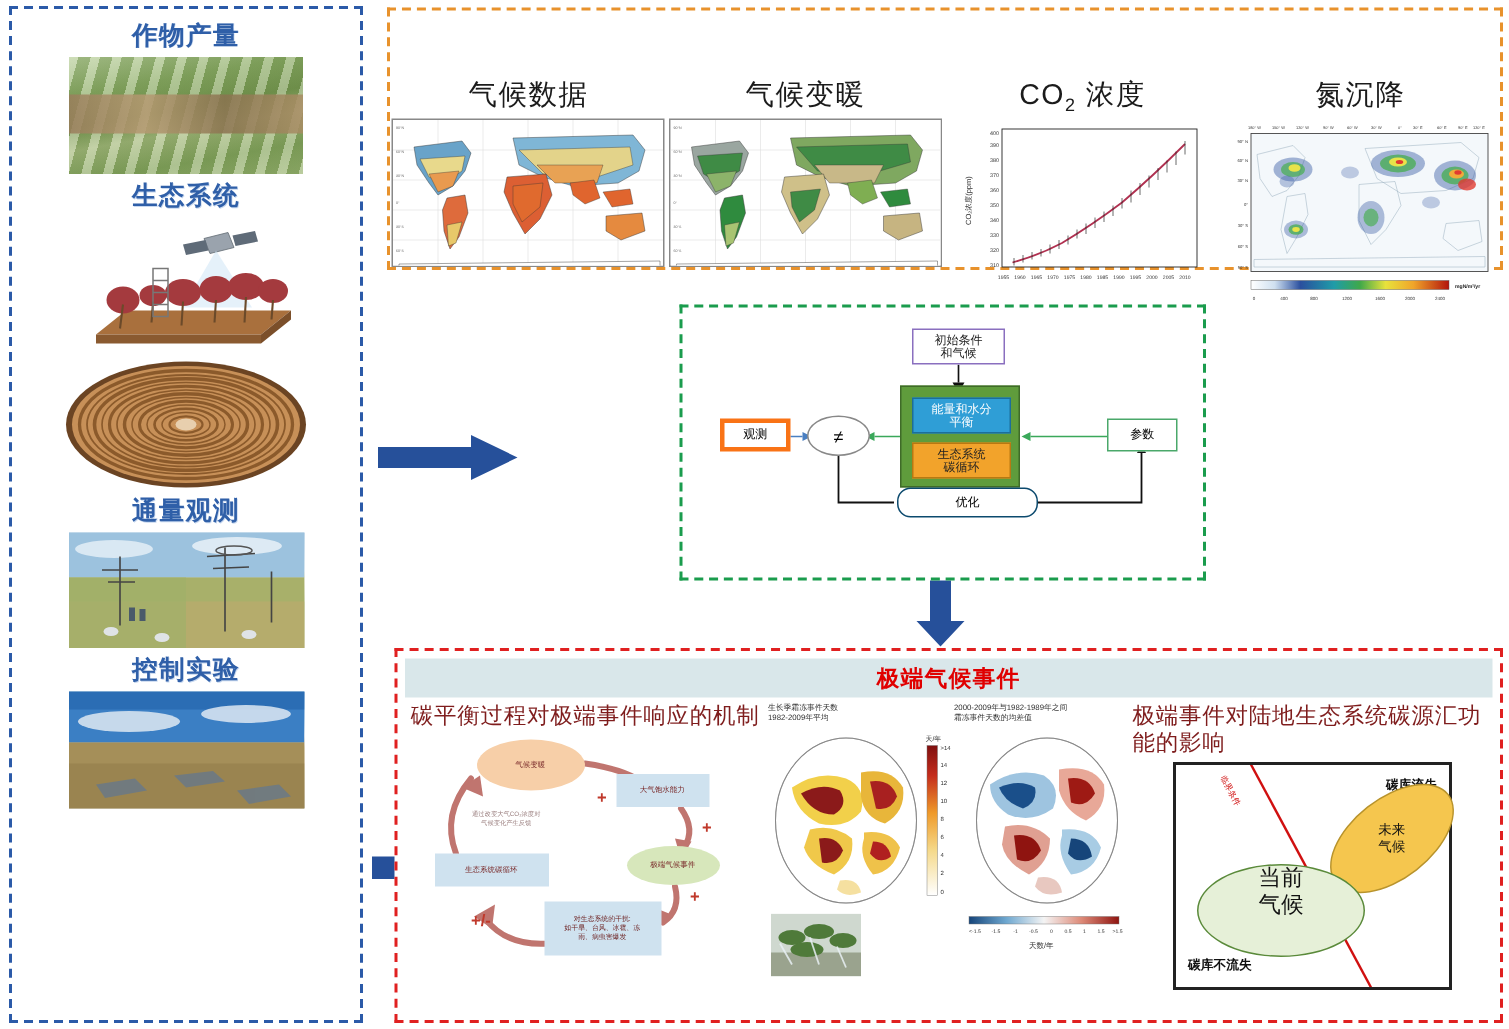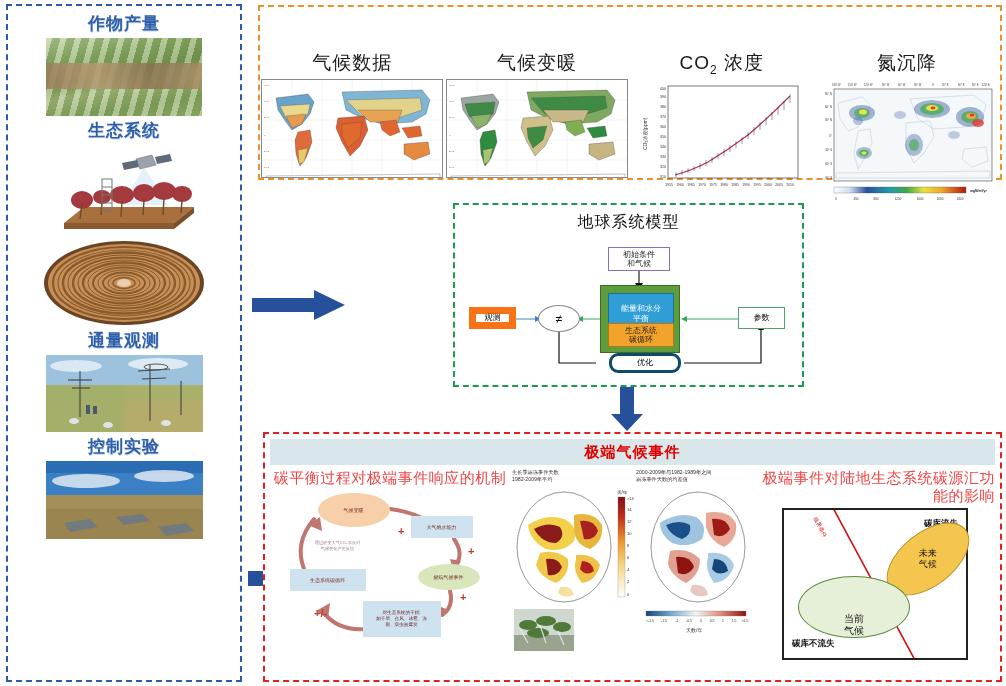--- a/index.html
+++ b/index.html
@@ -94,51 +94,51 @@
   .nodebox {
     position:absolute; font-size:8px; line-height:1.15; text-align:center;
     display:flex; align-items:center; justify-content:center; background:#fff;
   }
   .nb-init { left:153px; top:14px; width:62px; height:24px; border:1px solid #8a6fbf; color:#222; }
   .nb-green {
     left:145px; top:52px; width:80px; height:68px;
     background:#5f9c3c; border:1px solid #3f6b28;
   }
   .nb-energy {
-    position:absolute; left:7px; top:7px; width:66px; height:41px;
+    position:absolute; left:7px; top:7px; width:66px; height:24px;
     background:#2f9ed6; border:1px solid #1c6e9a; color:#fff;
     font-size:8px; display:flex; align-items:center; justify-content:center; text-align:center; line-height:1.15;
   }
   .nb-carbon {
     position:absolute; left:7px; top:37px; width:66px; height:24px;
     background:#f2a32b; border:1px solid #b87812; color:#222;
     font-size:8px; display:flex; align-items:center; justify-content:center; text-align:center; line-height:1.15;
   }
-  .nb-obs { left:14px; top:74px; width:47px; height:22px; border:7px solid #f97316; }
+  .nb-obs { left:25px; top:74px; width:47px; height:22px; border:3px solid #f97316; }
   .nb-par { left:283px; top:74px; width:47px; height:22px; border:1px solid #4aa86a; }
-  .nb-opt { left:143px; top:120px; width:72px; height:20px; border:3px solid #0c4a6e; border-radius:9px;margin-left:11px; }
+  .nb-opt { left:143px; top:120px; width:94px; height:20px; border:1px solid #0c4a6e; border-radius:9px; }
   .neq {
     position:absolute; left:83px; top:72px; width:42px; height:27px;
     border:1px solid #888; border-radius:50%; background:#fff;
     display:flex; align-items:center; justify-content:center; font-size:12px;
   }
 
   
   .bot-panel {
     position:absolute; left:263px; top:432px; width:739px; height:250px;
     border:2px dashed #e02020; background:#fff; padding:5px;
   }
   .banner {
     background:#d9e7ea; height:26px; display:flex; align-items:center; justify-content:center;
     color:#e00000; font-size:15px; font-weight:bold; letter-spacing:1px;
   }
   .bcols { display:flex; height:210px; margin-top:4px; }
   .bcol { flex:1; display:flex; flex-direction:column; align-items:center; }
   .bcol-title {
-    font-size:15px; text-align:right; line-height:1.18; color:#ef4444; margin-bottom:4px; letter-spacing:.5px;
+    font-size:15px; text-align:left; line-height:1.18; color:#7f1d1d; margin-bottom:4px; letter-spacing:.5px;
   }
 
   
   .loop { position:relative; width:225px; height:150px; }
   .lp {
     position:absolute; font-size:5px; line-height:1.25; text-align:center;
     display:flex; align-items:center; justify-content:center; color:#7a2a2a;
     padding:1px;
   }
   .lp-warm { left:40px; top:2px; width:72px; height:34px; border-radius:50%; background:#f7cfa8; }
@@ -154,22 +154,22 @@
   .polar { position:absolute; border-radius:50%; overflow:hidden; }
 
   
   .vul {
     position:relative; width:186px; height:152px; border:2px solid #222; background:#fff;
   }
   .vlab { position:absolute; font-size:8.5px; color:#111; font-weight:bold; }
   .ellipse-cur {
     position:absolute; left:14px; top:66px; width:112px; height:62px;
     border:1.4px solid #5a8a3a; background:#e6f0d8; border-radius:50%;
-    display:flex; align-items:flex-end; justify-content:center;
-    font-size:10px; text-align:center; line-height:1.2; color:#111;
+    display:flex; align-items:flex-start; justify-content:center;
+    font-size:15px; text-align:center; line-height:1.2; color:#111;
   }
   .ellipse-fut {
     position:absolute; left:96px; top:22px; width:96px; height:54px;
     background:#f5c64e; border:1.4px solid #b8932c; border-radius:50%;
     transform:rotate(-38deg);
     display:flex; align-items:center; justify-content:center;
     font-size:9px; text-align:center; line-height:1.2; color:#111;
   }
   .thresh-label {
     position:absolute; left:34px; top:6px; font-size:5.5px; color:#d01010;
@@ -601,21 +601,20 @@
             </g>
             <text x="156" y="113" font-size="3.4" font-weight="bold" fill="#222" font-family="sans-serif">mgN/m²/yr</text>
           </svg>
         </div>
       </div>
 
     </div>
   </div>
 
   <div class="mid-panel">
-    <div class="mid-title">地球系统模型</div>
     <div class="esm-wrap">
       <svg width="351" height="140" viewBox="0 0 351 140" style="position:absolute;left:0;top:0;">
         <line x1="184" y1="38" x2="184" y2="50" stroke="#111" stroke-width="1.1"></line>
         <polygon points="180,50 188,50 184,57" fill="#111"></polygon>
         <line x1="145" y1="86" x2="128" y2="86" stroke="#3aa85a" stroke-width="1"></line>
         <polygon points="128,83 128,89 122,86" fill="#3aa85a"></polygon>
         <line x1="283" y1="86" x2="232" y2="86" stroke="#3aa85a" stroke-width="1"></line>
         <polygon points="232,83 232,89 226,86" fill="#3aa85a"></polygon>
         <line x1="61" y1="86" x2="80" y2="86" stroke="#4a7fc1" stroke-width="1"></line>
         <polygon points="80,83 80,89 86,86" fill="#4a7fc1"></polygon>

